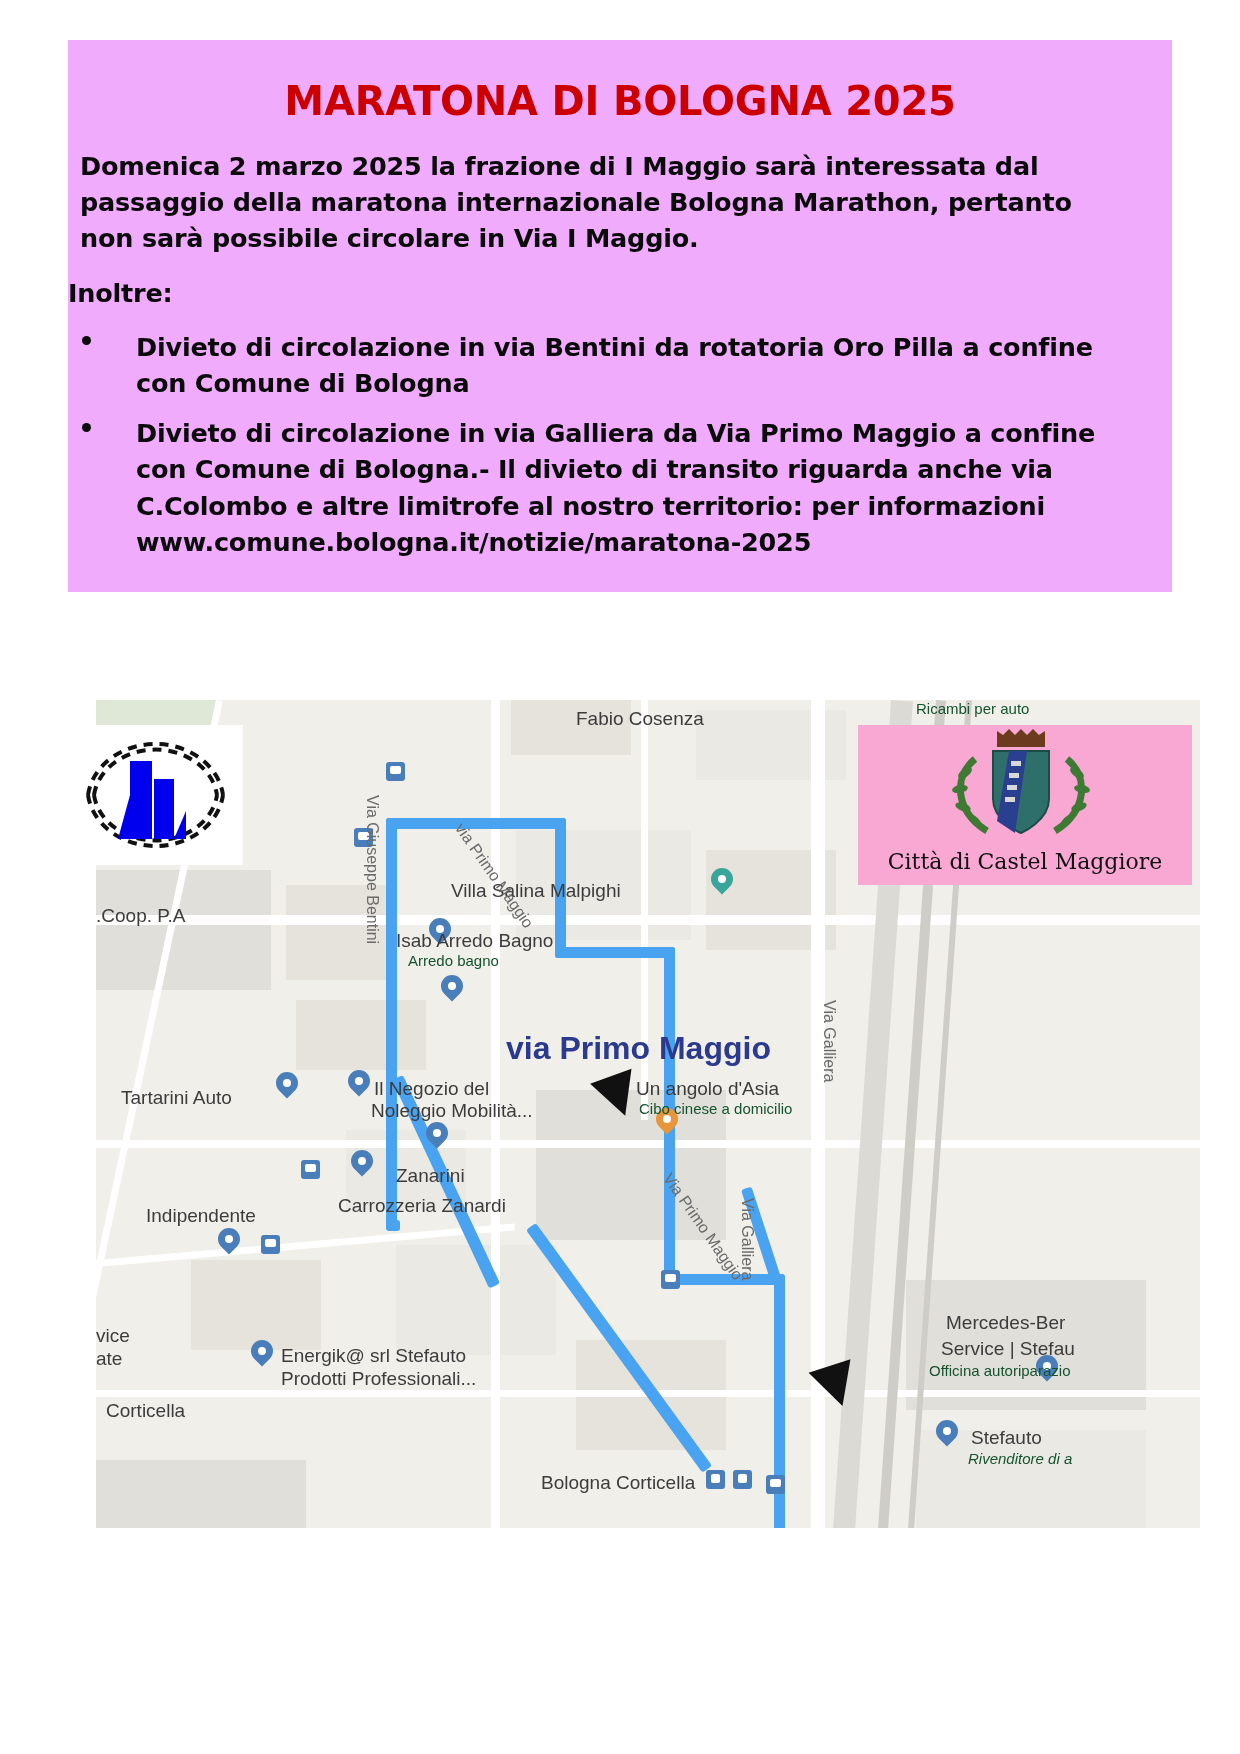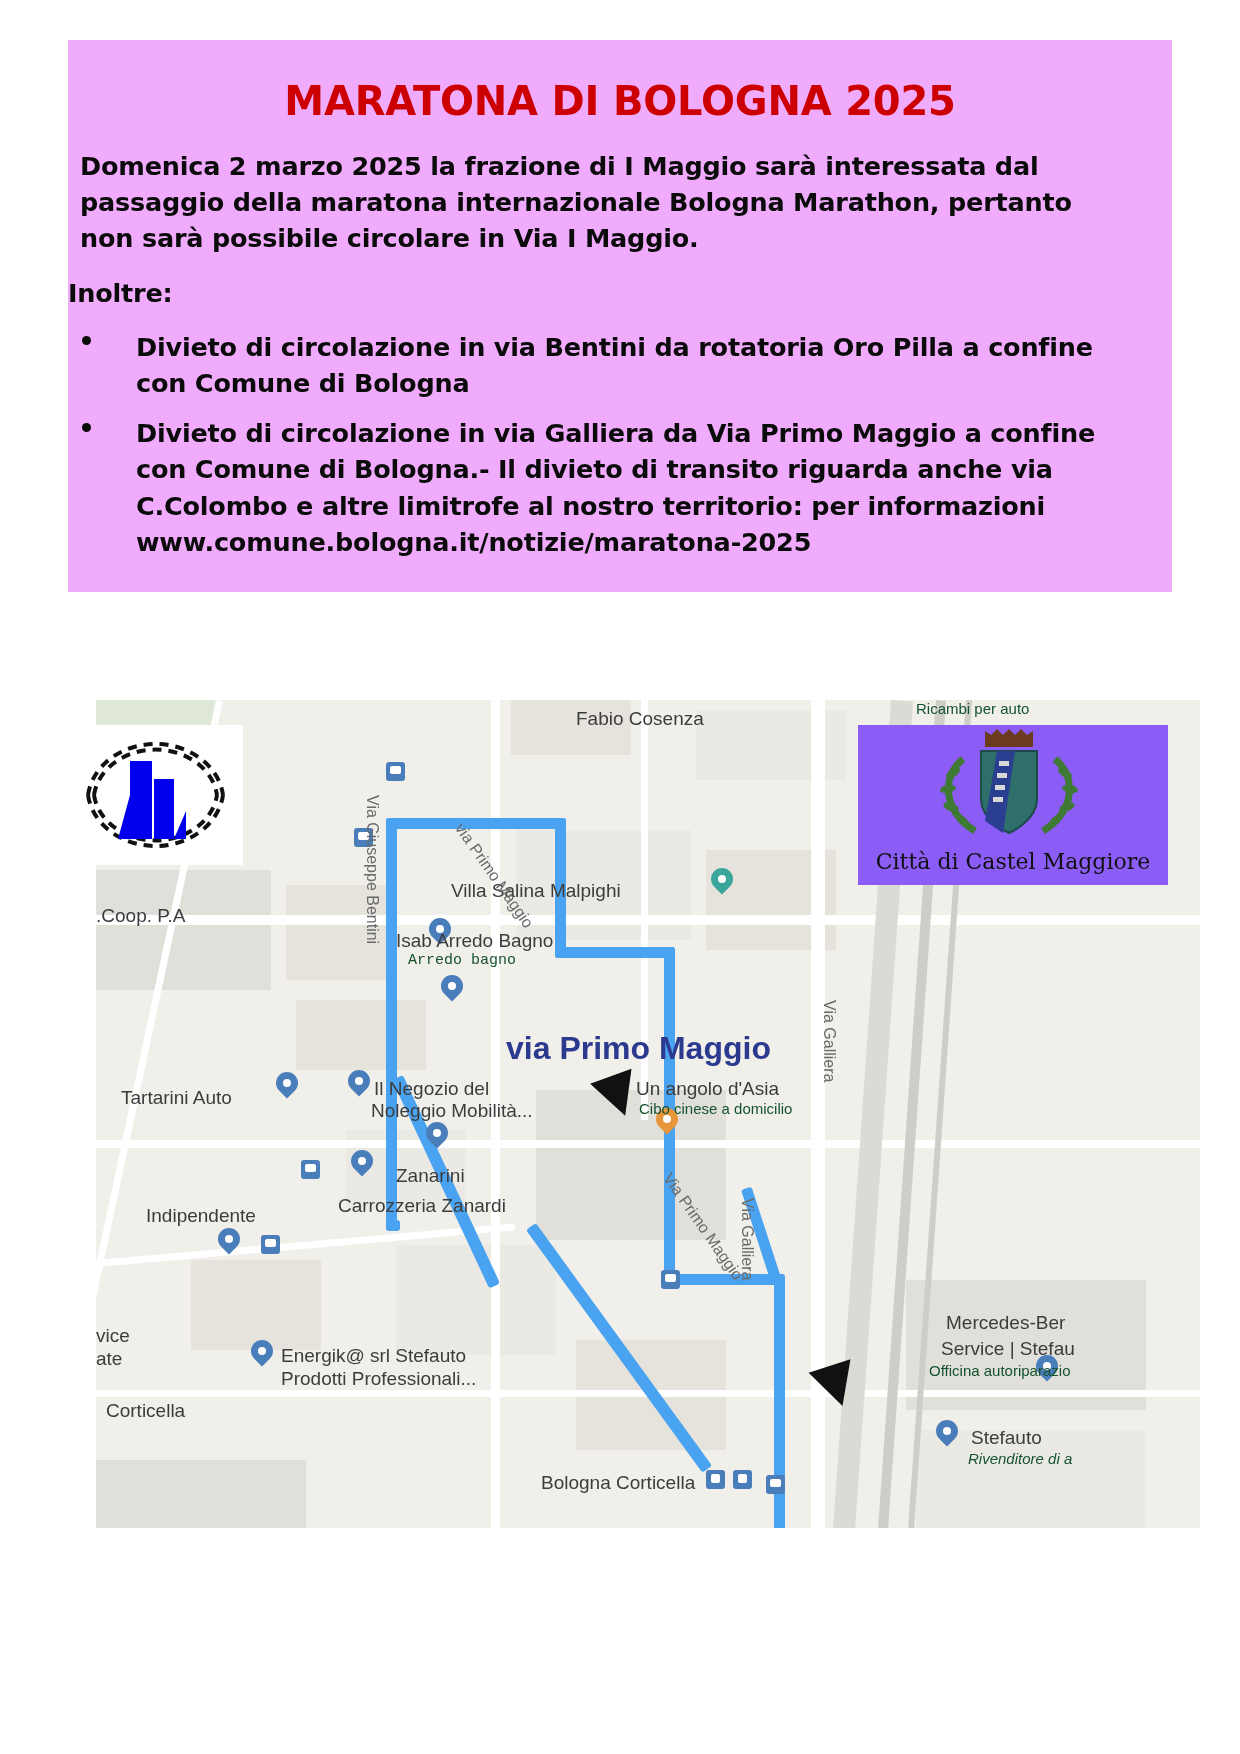--- a/index.html
+++ b/index.html
@@ -207,23 +207,23 @@
     left: 68px;
     top: 725px;
     width: 175px;
     height: 140px;
     background: #ffffff;
   }
   .logo-right {
     position: absolute;
     left: 858px;
     top: 725px;
-    width: 310px;
+    width: 334px;
     height: 160px;
-    background: #8b5cf6;
+    background: #f9a8d4;
     text-align: center;
   }
   .city-label {
     font-family: "DejaVu Serif", serif;
     font-size: 22px;
     color: #111;
     margin-top: 2px;
   }
 </style>
 </head>
@@ -360,21 +360,21 @@
     <div class="bus" style="left:565px;top:570px;"></div>
     <div class="train" style="left:610px;top:770px;"></div>
     <div class="train" style="left:637px;top:770px;"></div>
     <div class="bus" style="left:670px;top:775px;"></div>
 
     <div id="map-labels">
         <div class="maplabel poi" style="left: 480px; top: 8px;">Fabio Cosenza</div>
         <div class="maplabel sub" style="left: 820px; top: 0px;">Ricambi per auto</div>
         <div class="maplabel poi" style="left: 355px; top: 180px;">Villa Salina Malpighi</div>
         <div class="maplabel poi" style="left: 300px; top: 230px;">Isab Arredo Bagno</div>
-        <div class="maplabel sub" style="left: 312px; top: 252px; font-family: Liberation Mono, monospace;">Arredo bagno</div>
+        <div class="maplabel sub" style="left: 312px; top: 252px;">Arredo bagno</div>
         <div class="maplabel poi" style="left: 0px; top: 205px;">.Coop. P.A</div>
         <div class="maplabel poi" style="left: 25px; top: 387px;">Tartarini Auto</div>
         <div class="maplabel poi" style="left: 278px; top: 378px;">Il Negozio del</div>
         <div class="maplabel poi" style="left: 275px; top: 400px;">Noleggio  Mobilità...</div>
         <div class="maplabel big" style="left: 410px; top: 330px;">via Primo Maggio</div>
         <div class="maplabel poi" style="left: 540px; top: 378px;">Un angolo d'Asia</div>
         <div class="maplabel sub" style="left: 543px; top: 400px;">Cibo cinese a domicilio</div>
         <div class="maplabel poi" style="left: 300px; top: 465px;">Zanarini</div>
         <div class="maplabel poi" style="left: 242px; top: 495px;">Carrozzeria Zanardi</div>
         <div class="maplabel poi" style="left: 50px; top: 505px;">Indipendente</div>

